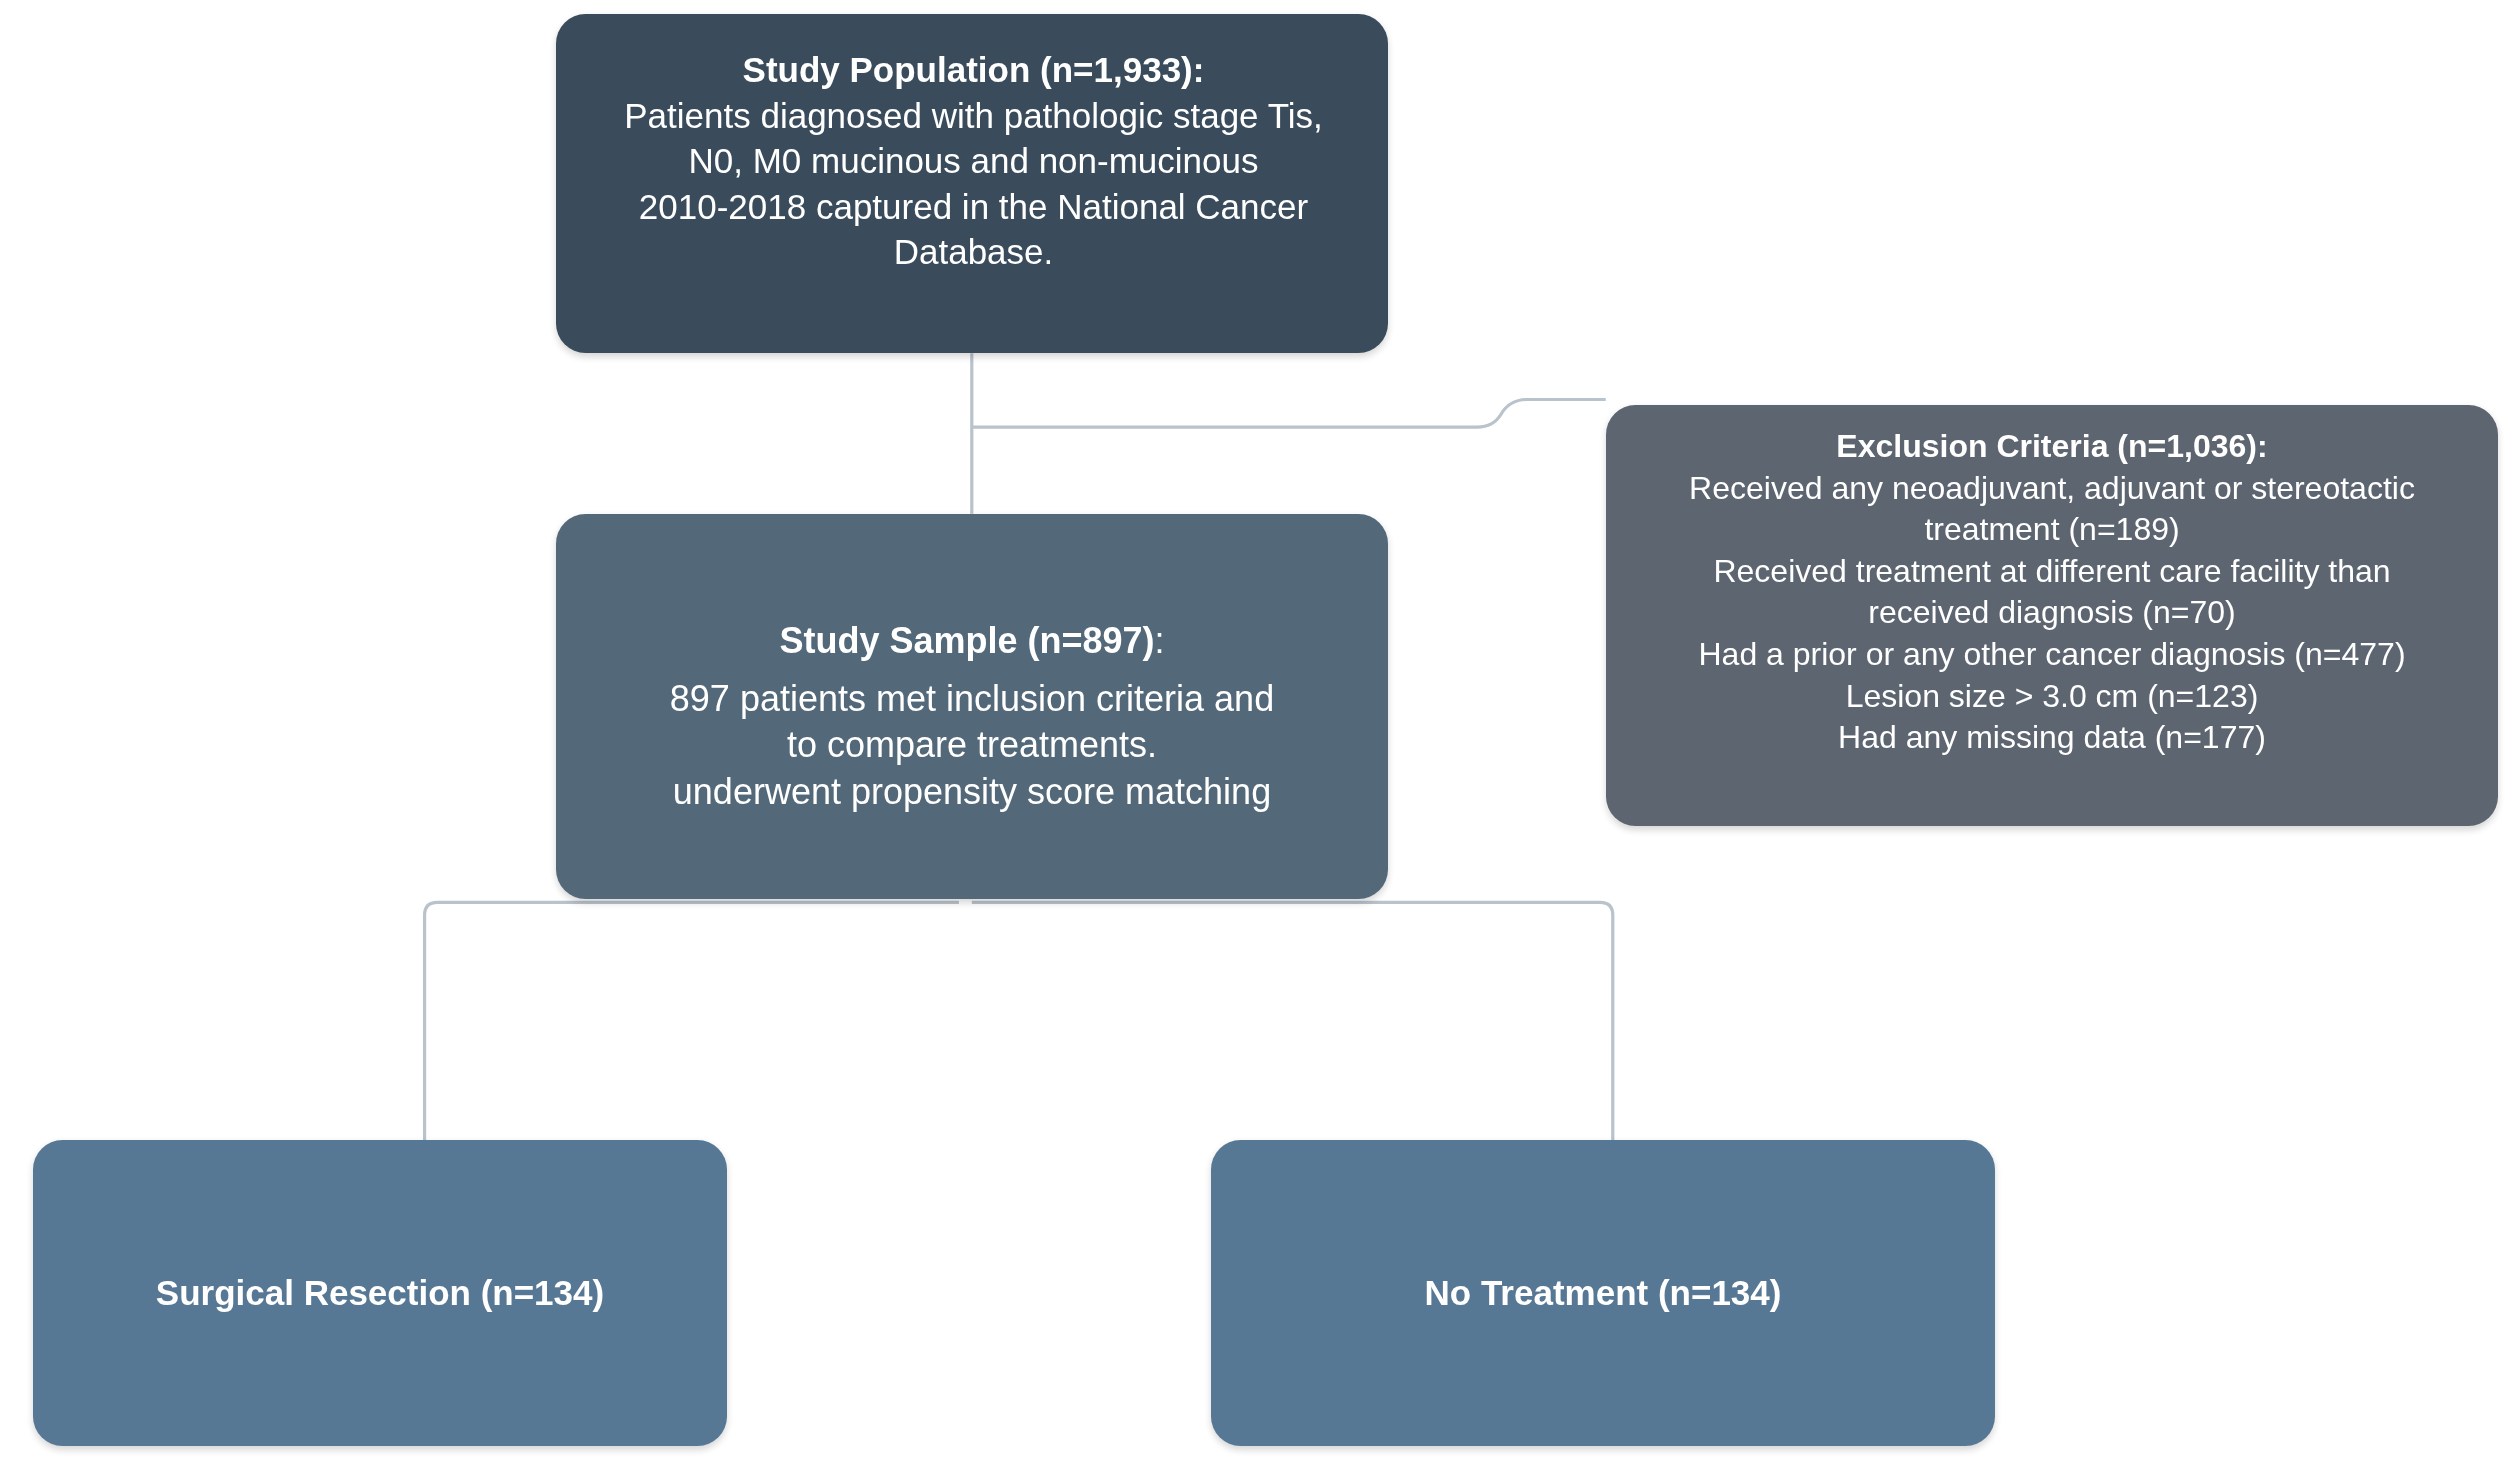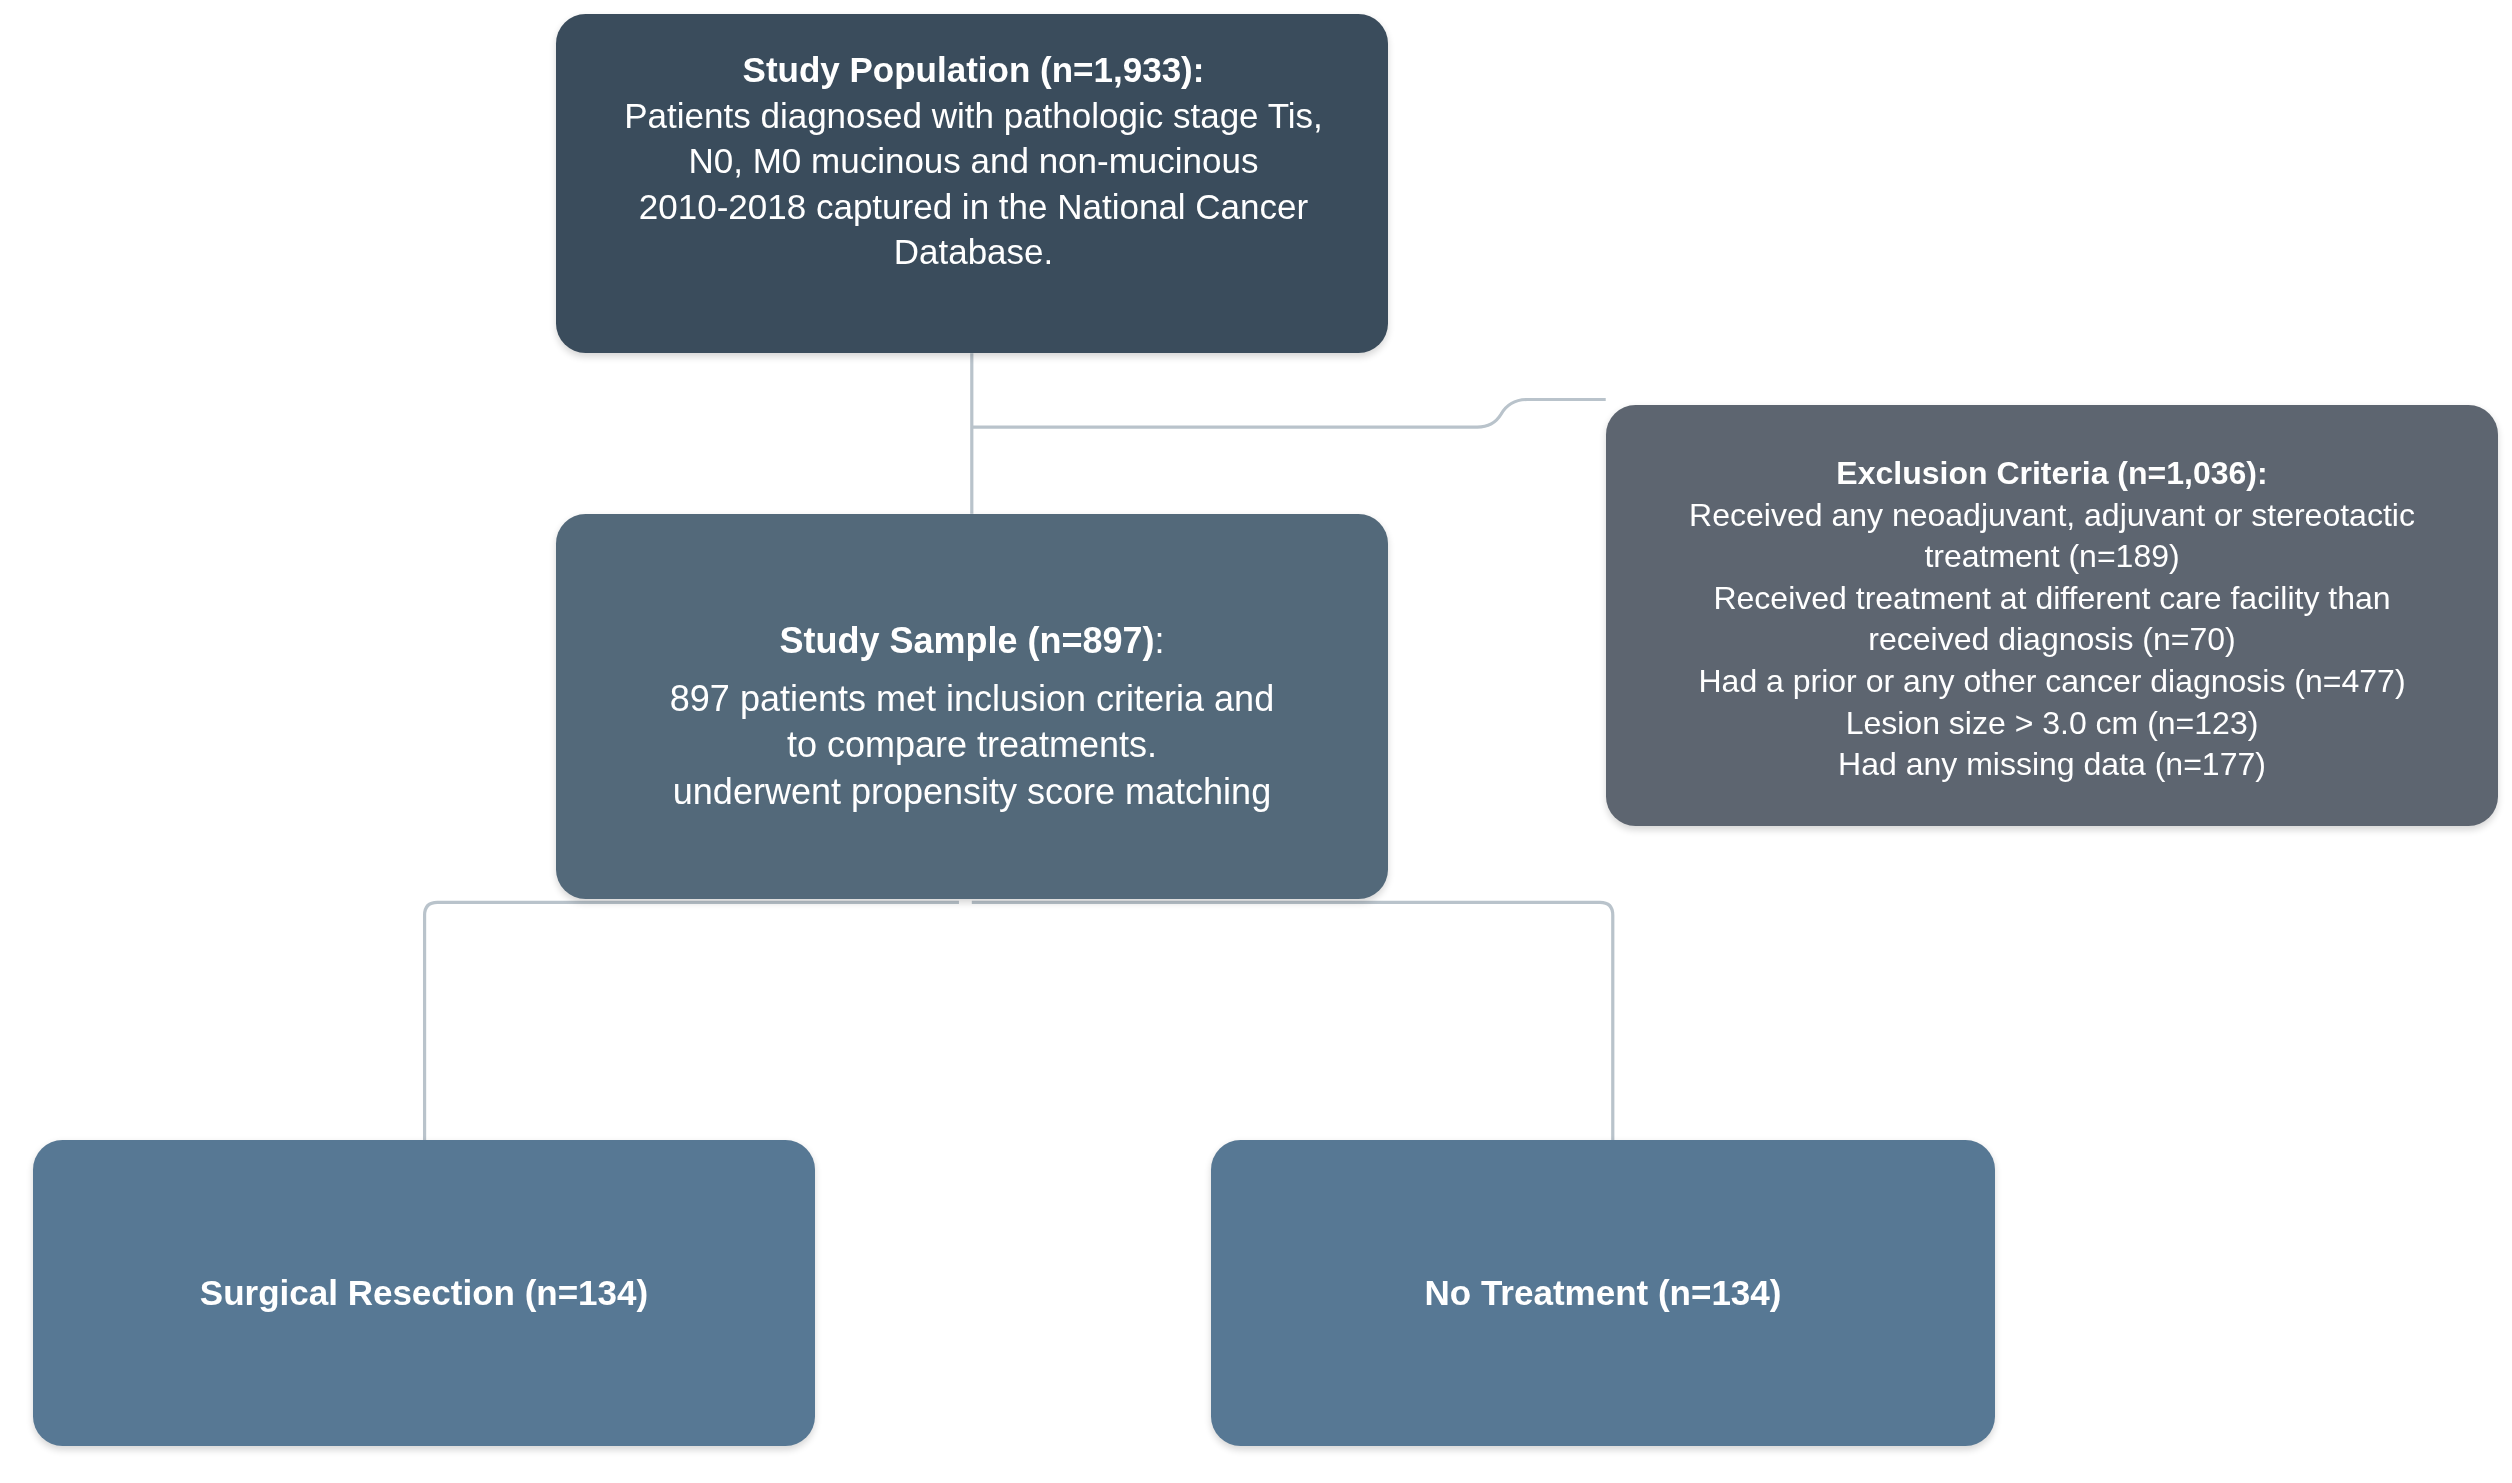--- a/index.html
+++ b/index.html
@@ -67,40 +67,40 @@
 
   
   #node-exclusion-criteria {
     left: 1606px;
     top: 405px;
     width: 892px;
     height: 421px;
     background: #5d6570;
     font-size: 32px;
     justify-content: flex-start;
-    padding-top: 48px;
+    padding-top: 21px;
   }
 
   
   #node-study-sample {
     left: 556px;
     top: 514px;
     width: 832px;
     height: 385px;
     background: #53697a;
     font-size: 36px;
     justify-content: flex-start;
     padding-top: 104px;
   }
 
   
   #node-surgical-resection {
     left: 33px;
     top: 1140px;
-    width: 782px;
+    width: 694px;
     height: 306px;
     background: #577894;
     font-size: 35px;
     font-weight: bold;
   }
   #node-no-treatment {
     left: 1211px;
     top: 1140px;
     width: 784px;
     height: 306px;

